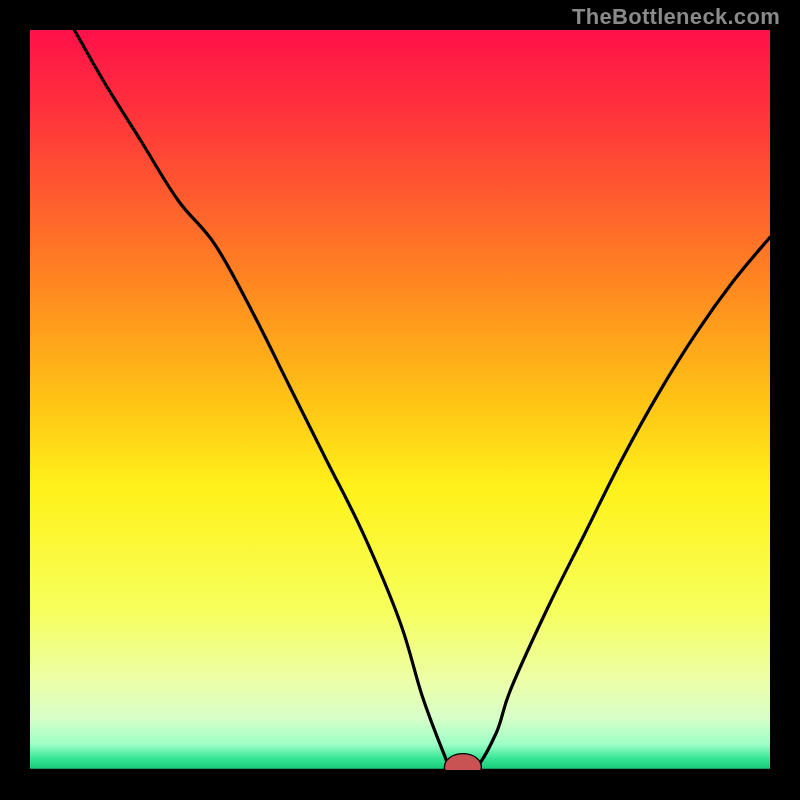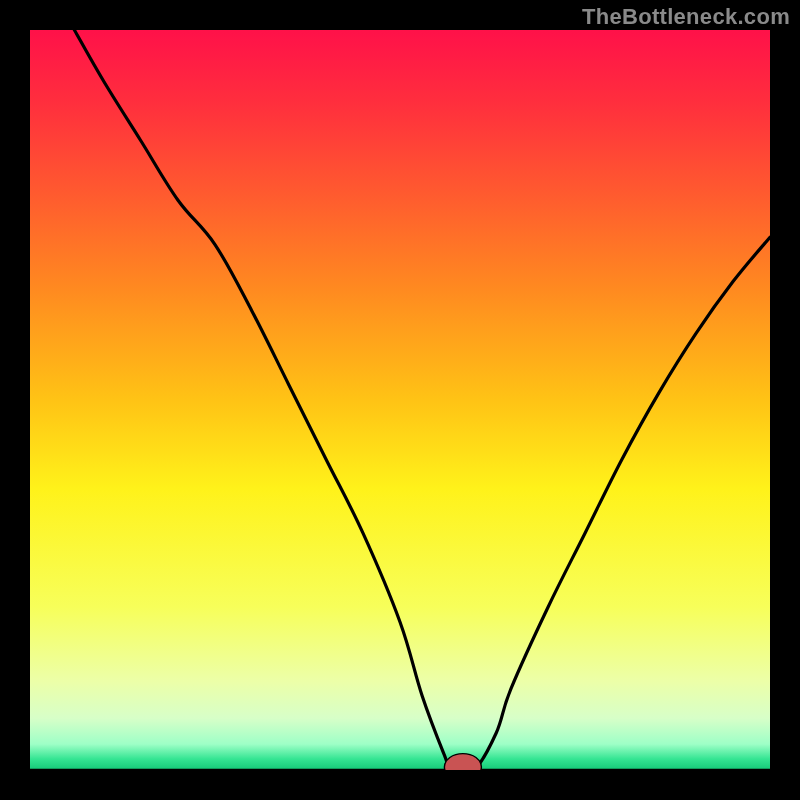--- a/index.html
+++ b/index.html
@@ -12,21 +12,21 @@
   }
   .outer {
     position: relative;
     width: 800px;
     height: 800px;
     background: #000;
   }
   .attribution {
     position: absolute;
     top: 4px;
-    right: 10px;
+    right: 20px;
     font-family: Arial, Helvetica, sans-serif;
     font-size: 22px;
     font-weight: 600;
     color: #8a8a8a;
     letter-spacing: 0.3px;
     text-align: center;
   }
   .plot {
     position: absolute;
     left: 30px;

